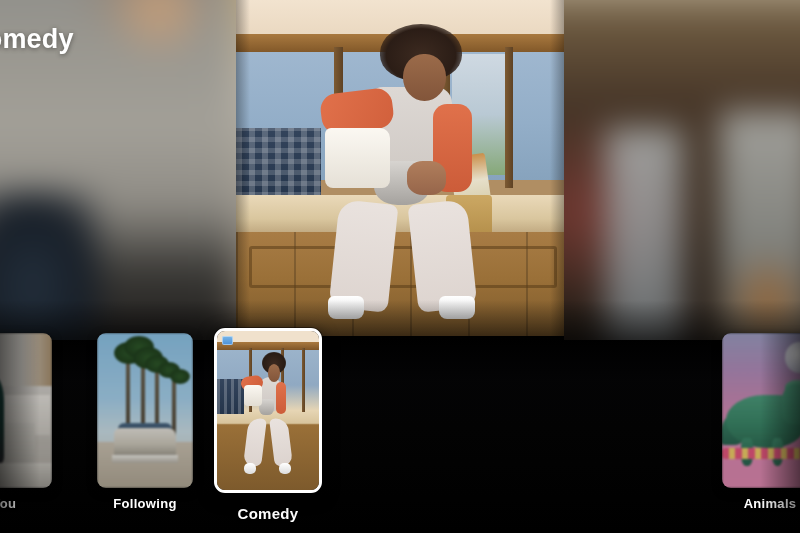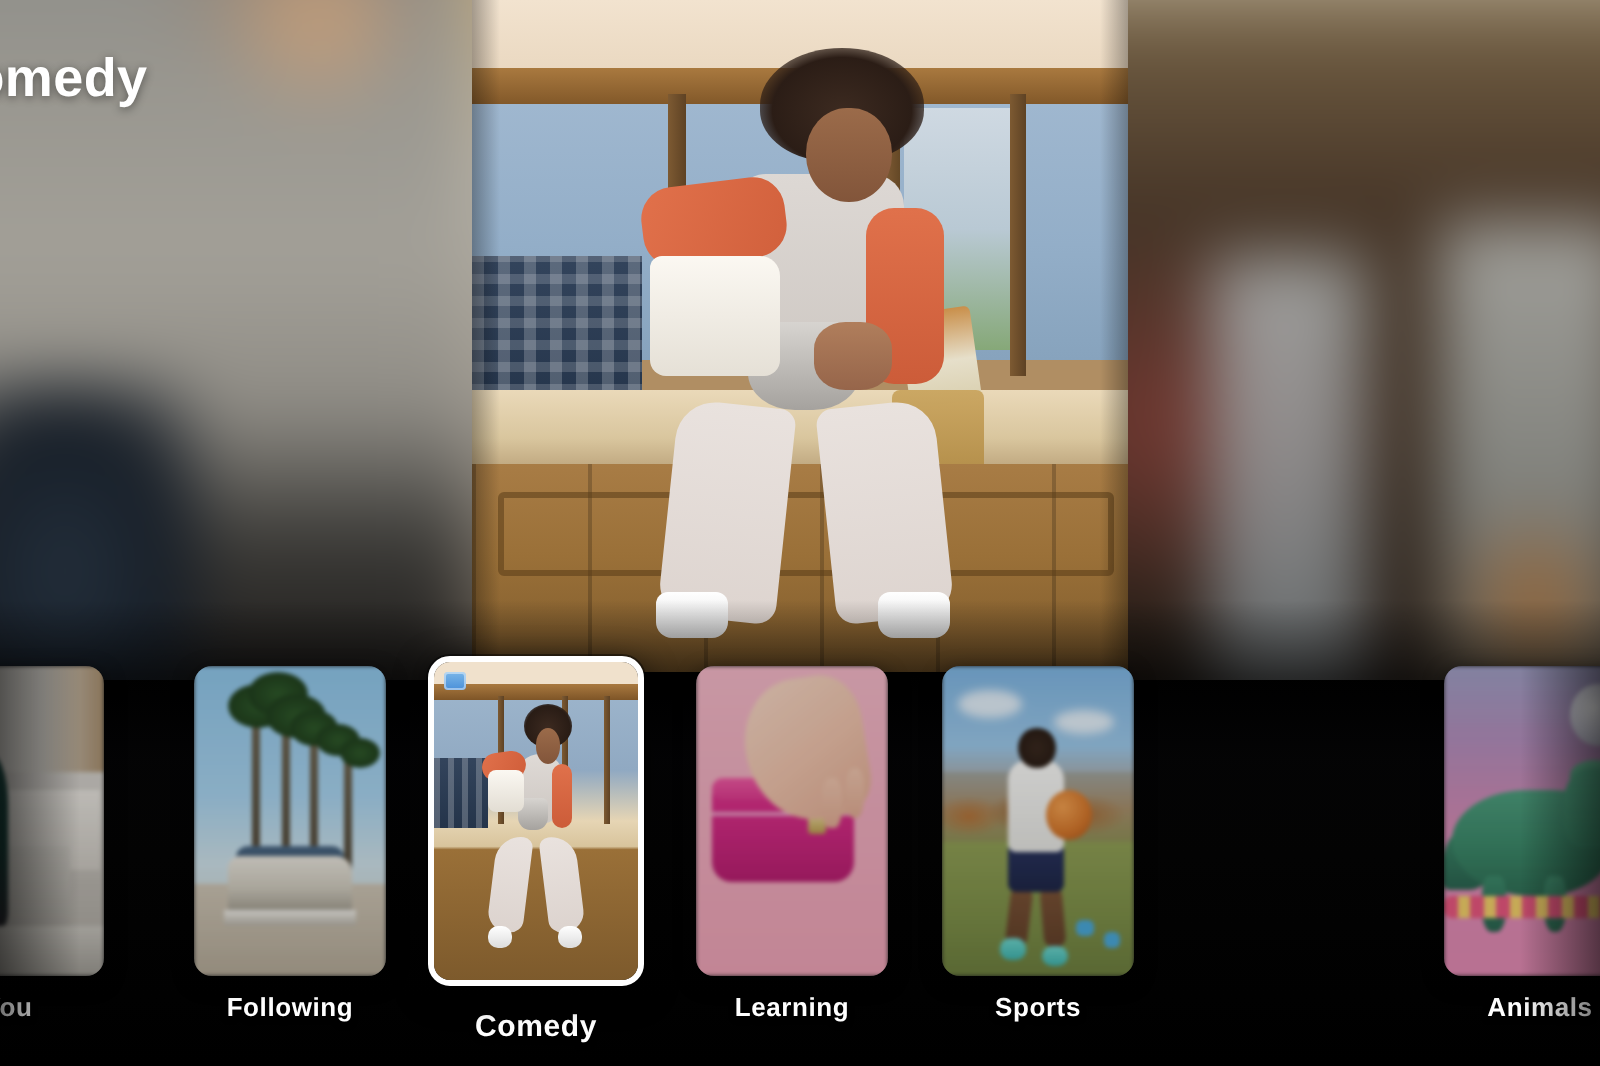--- a/index.html
+++ b/index.html
@@ -421,56 +421,21 @@
             <div class="ck-face"></div>
           <div class="ck-arm"></div>
             <div class="ck-armr"></div>
           <div class="ck-bowl"></div>
             <div class="ck-jug"></div>
         </div>
       </div>
       <div class="card-label">Comedy</div>
     </div>
 
-    <div class="card-slot" style="left:348px;">
-      <div class="thumb">
-        <div class="art art-learning blurry">
-          <div class="ln-box"></div>
-            <div class="ln-lid"></div>
-            <div class="ln-seam"></div>
-          <div class="ln-clasp"></div>
-            <div class="ln-hand"></div>
-          <div class="ln-f1"></div>
-            <div class="ln-f2"></div>
-        </div>
-      </div>
-      <div class="card-label">Learning</div>
-    </div>
-
-    <div class="card-slot" style="left:471px;">
-      <div class="thumb">
-        <div class="art art-sports blurry">
-          <div class="sp-cloud" style="left:8%;top:8%;width:34%;height:9%;"></div>
-          <div class="sp-cloud" style="left:58%;top:14%;width:32%;height:8%;"></div>
-          <div class="sp-trees"></div>
-            <div class="sp-grass"></div>
-          <div class="sp-legL"></div>
-            <div class="sp-legR"></div>
-          <div class="sp-shoeL"></div>
-            <div class="sp-shoeR"></div>
-          <div class="sp-shorts"></div>
-            <div class="sp-body"></div>
-          <div class="sp-head"></div>
-            <div class="sp-ball"></div>
-          <div class="sp-cone1"></div>
-            <div class="sp-cone2"></div>
-        </div>
-      </div>
-      <div class="card-label">Sports</div>
-    </div>
+
 
 
     <div class="card-slot" style="left:722px;">
       <div class="thumb">
         <div class="art art-animals blurry">
           <div class="an-moon"></div>
           <div class="an-tail"></div>
           <div class="an-body"></div>
           <div class="an-crest"></div>
             <div class="an-head"></div>

